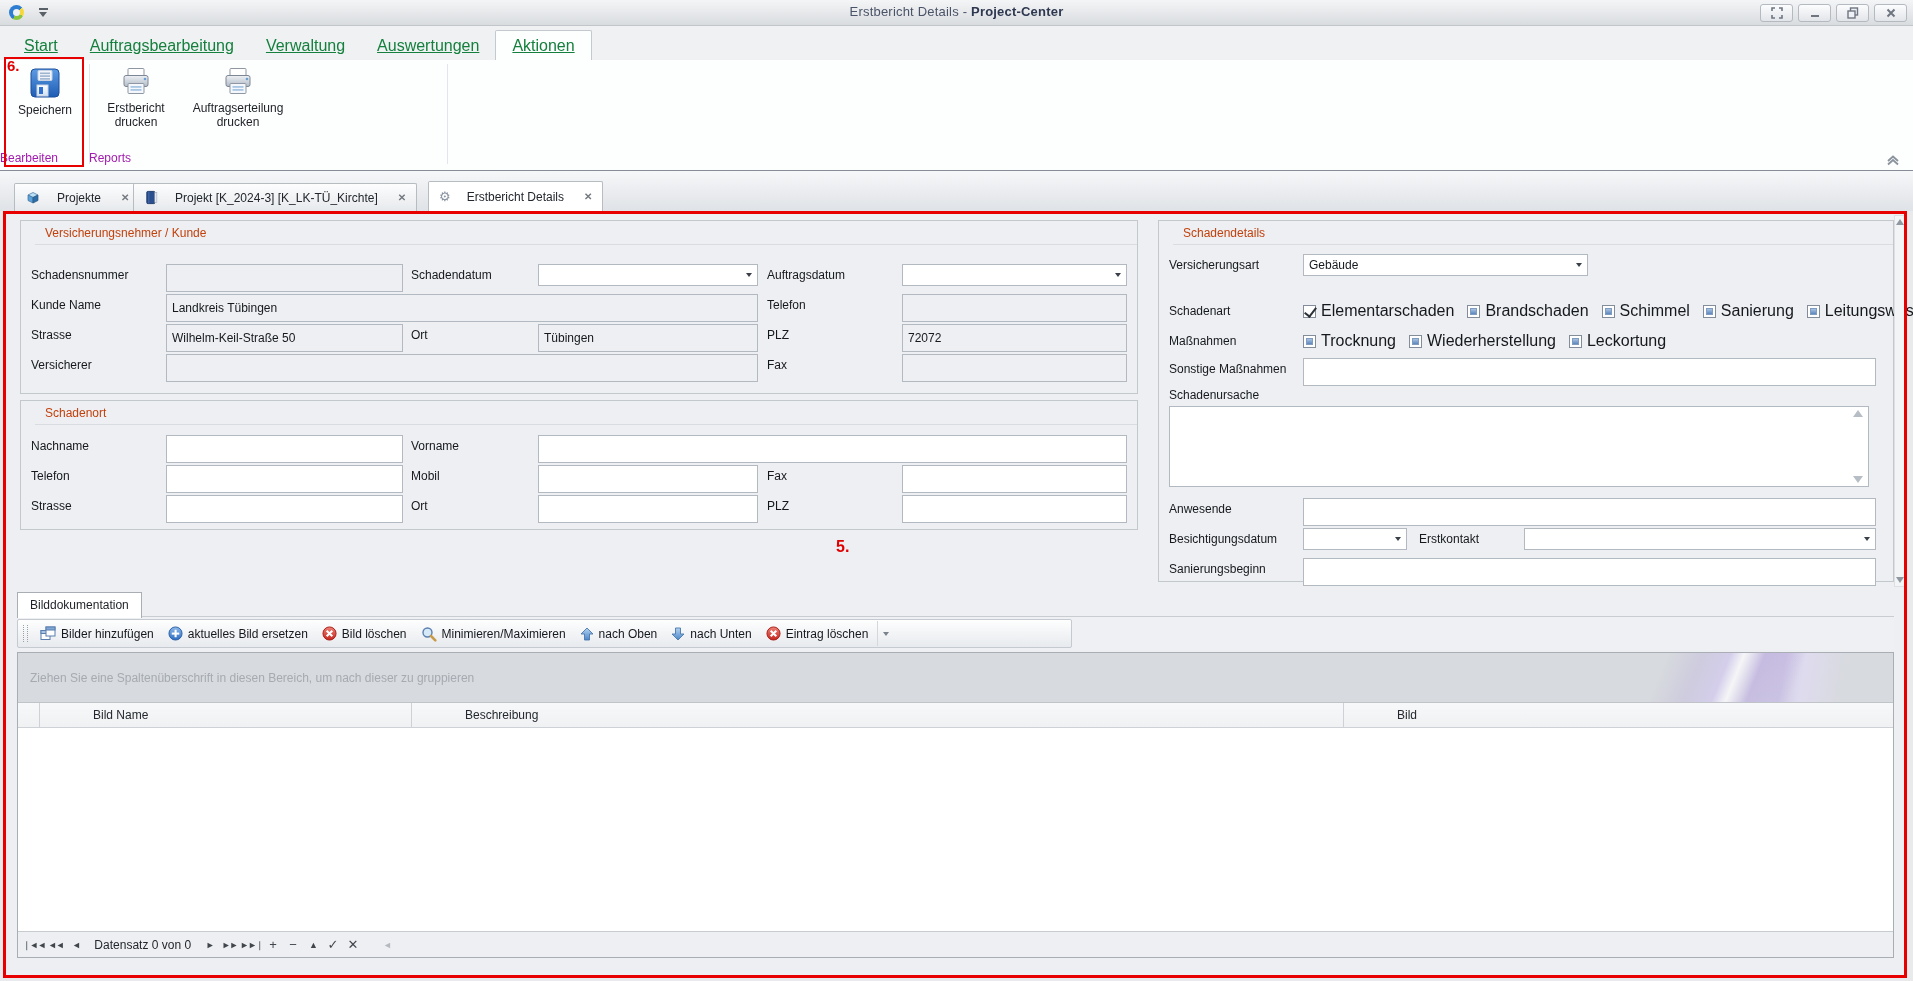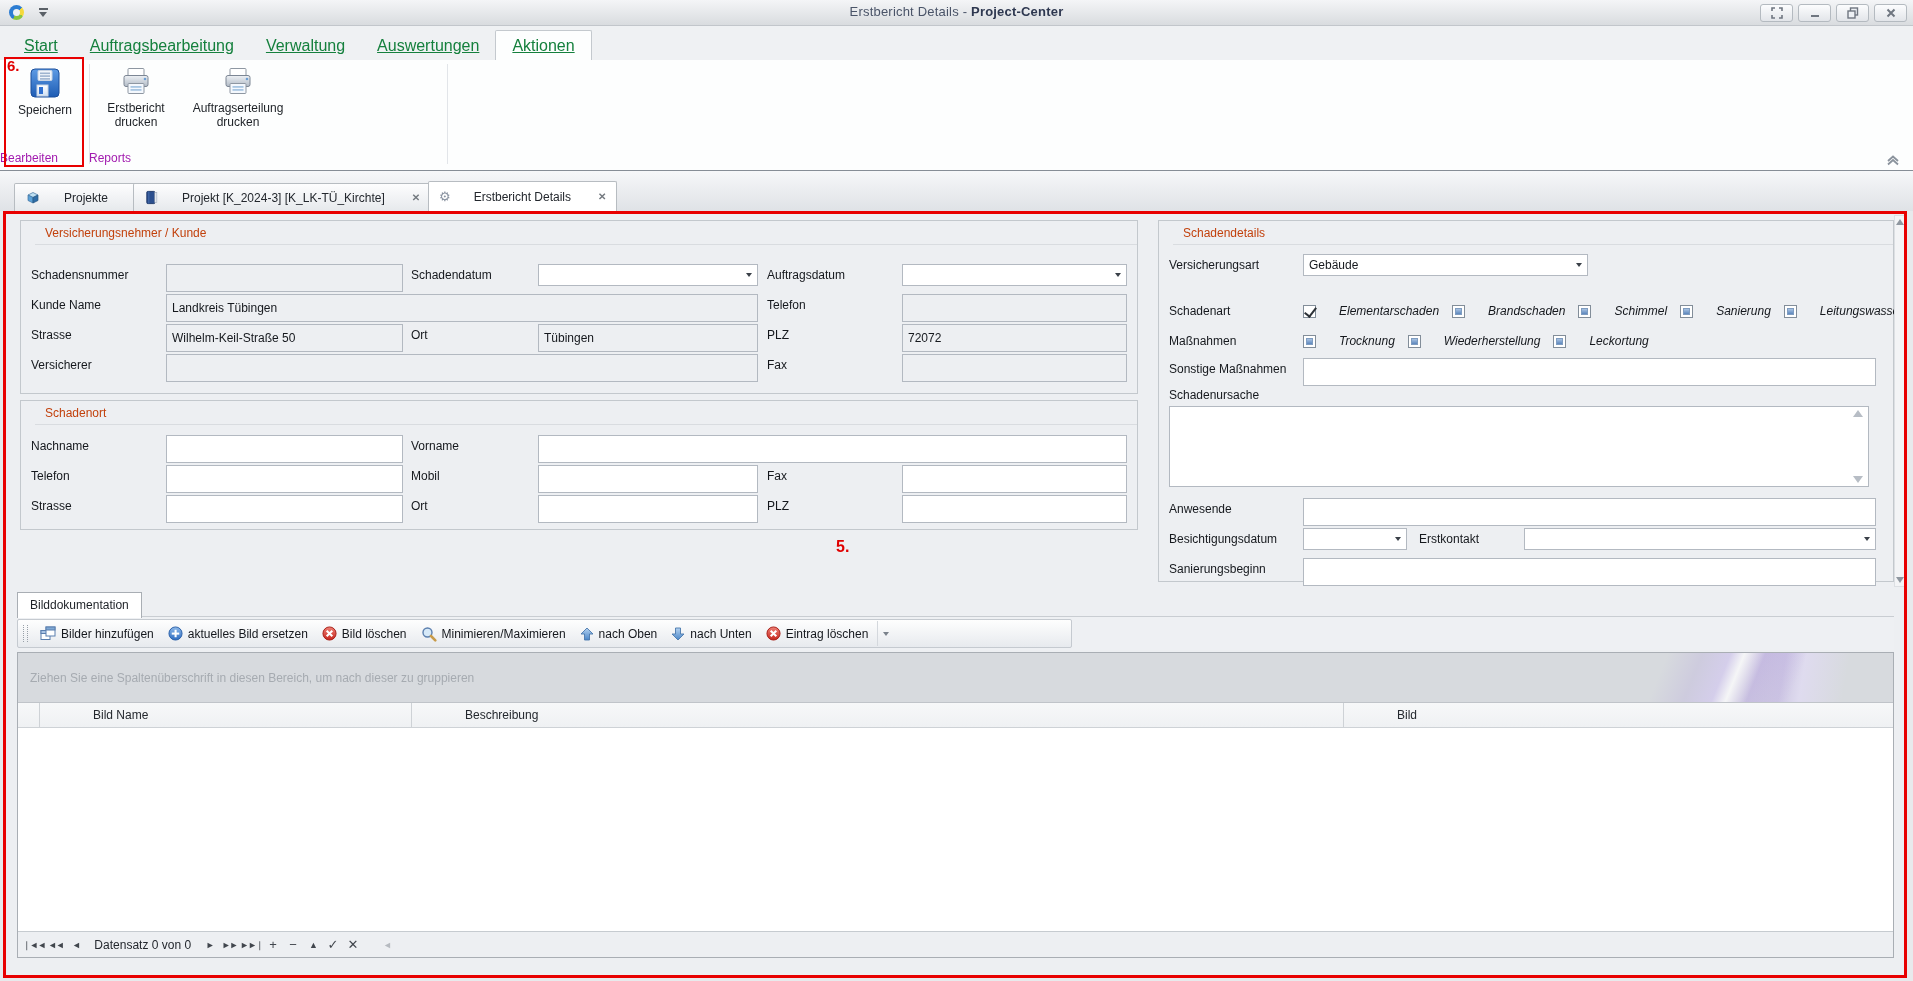--- a/index.html
+++ b/index.html
@@ -39,21 +39,21 @@
   .rgcap { position:absolute; bottom:4px; height:16px; line-height:16px; text-align:left;
            font-size:12px; color:#a21caf; }
   .rbtn { position:absolute; top:3px; display:flex; flex-direction:column; align-items:center;
           gap:4px; cursor:pointer; padding-top:4px; }
   .rbtn .cap { font-size:12px; color:#1d2126; text-align:center; line-height:14px; }
   .collapse { position:absolute; right:12px; bottom:6px; width:16px; height:12px; cursor:pointer; }
 
   
   .docstrip { position:absolute; left:0; top:171px; width:1913px; height:40px;
               background:linear-gradient(#f6f7f9,#dfe2e6); }
-  .dtab { position:absolute; bottom:0; height:28px; display:flex; align-items:center; gap:23px;
+  .dtab { position:absolute; bottom:0; height:28px; display:flex; align-items:center; gap:16px;
           padding:0 10px; font-size:12px; color:#23272d; cursor:pointer;
           background:linear-gradient(#fdfdfe,#e6e9ec); border:1px solid #b7bcc1;
           border-bottom:none; border-radius:2px 2px 0 0; }
   .dtab.active { height:30px; background:#fff; z-index:2; }
   .dclose { font-size:10px; font-weight:bold; color:#73797f; margin-left:4px; cursor:pointer; }
 
   
   .content-bg { position:absolute; left:3px; top:211px; width:1904px; height:767px; background:#edeff2; }
   .red-frame { position:absolute; left:3px; top:211px; width:1904px; height:767px;
                border:3px solid #e80000; pointer-events:none; z-index:60; }
@@ -68,21 +68,21 @@
   .lbl { position:absolute; font-size:12px; color:#15181d; line-height:22px; white-space:nowrap; }
   .inp { position:absolute; height:28px; border:1px solid #b3b9c1; background:#fff;
          font:12px "Liberation Sans",sans-serif; padding:1px 5px; color:#15181d; outline:none; }
   .inp.ro { background:#edeff2; }
   .combo { position:absolute; height:22px; border:1px solid #b3b9c1; background:#fff; display:flex; cursor:pointer; }
   .combo .cval { flex:1; font-size:12px; padding:3px 5px; white-space:nowrap; overflow:hidden; color:#15181d; }
   .combo .cbtn { width:16px; display:flex; align-items:center; justify-content:center; }
   .combo .cbtn i { width:0; height:0; border-left:3.5px solid transparent;
                    border-right:3.5px solid transparent; border-top:4px solid #3a4048; }
   .cbrow { position:absolute; height:22px; display:flex; align-items:center; gap:13px; }
-  .cbitem { display:flex; align-items:center; gap:23px; font-size:12px; color:#15181d; cursor:pointer;font-style:italic; }
+  .cbitem { display:flex; align-items:center; gap:5px; font-size:16px; color:#15181d; cursor:pointer; }
   .cbx { width:13px; height:13px; border:1px solid #828d99; background:#fff; position:relative; flex:0 0 auto; }
   .cbx.ind::after { content:""; position:absolute; left:2px; top:2px; right:2px; bottom:2px;
                     background:linear-gradient(180deg,#a9c3e3,#5d87bd); border:1px solid #7f9cc0; }
   .cbx.chk::after { content:""; position:absolute; left:3px; top:-1px; width:5px; height:10px;
                     border-right:2px solid #2c3137; border-bottom:2px solid #2c3137; transform:rotate(38deg); }
   .ta { position:absolute; border:1px solid #b3b9c1; background:#fff; resize:none; outline:none;
         font:12px "Liberation Sans",sans-serif; padding:3px 18px 3px 5px; }
   .tascroll { position:absolute; width:14px; }
   .tri-up   { width:0; height:0; border-left:5px solid transparent; border-right:5px solid transparent;
               border-bottom:7px solid #b7bdc5; }

